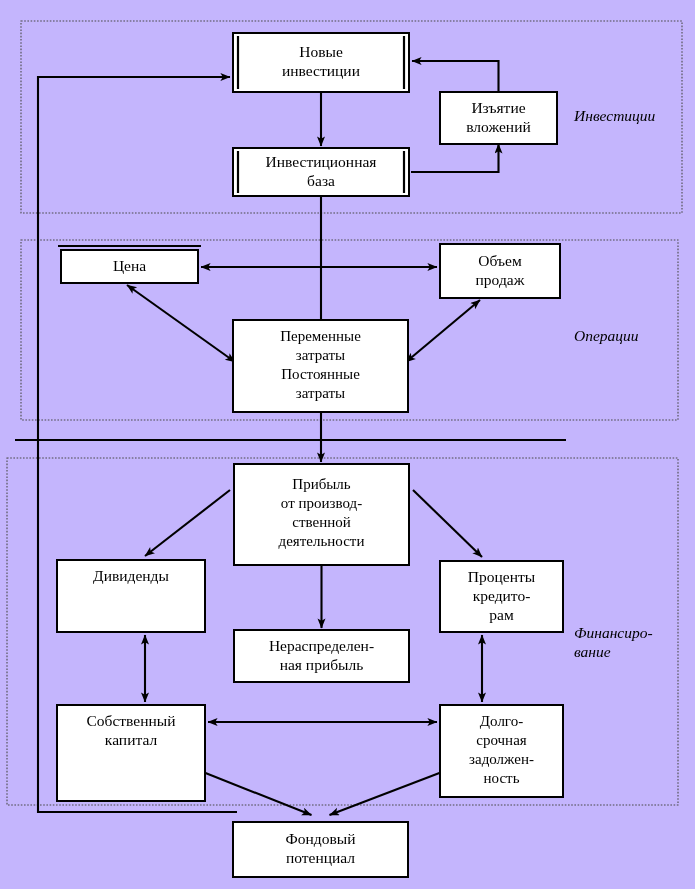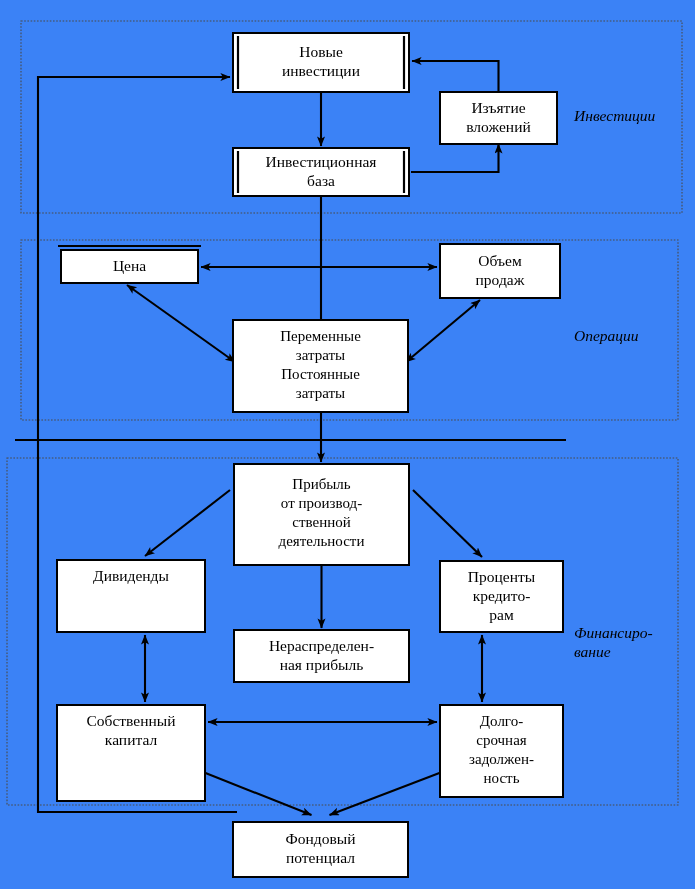--- a/index.html
+++ b/index.html
@@ -8,21 +8,21 @@
     padding: 0;
     background: #ffffff;
   }
   body {
     font-family: "Liberation Serif", "DejaVu Serif", serif;
   }
   #stage {
     position: relative;
     width: 695px;
     height: 889px;
-    background: #3b82f6;
+    background: #c4b5fd;
     overflow: hidden;
   }
   svg#diagram {
     position: absolute;
     left: 0;
     top: 0;
     width: 695px;
     height: 889px;
     display: block;
   }

